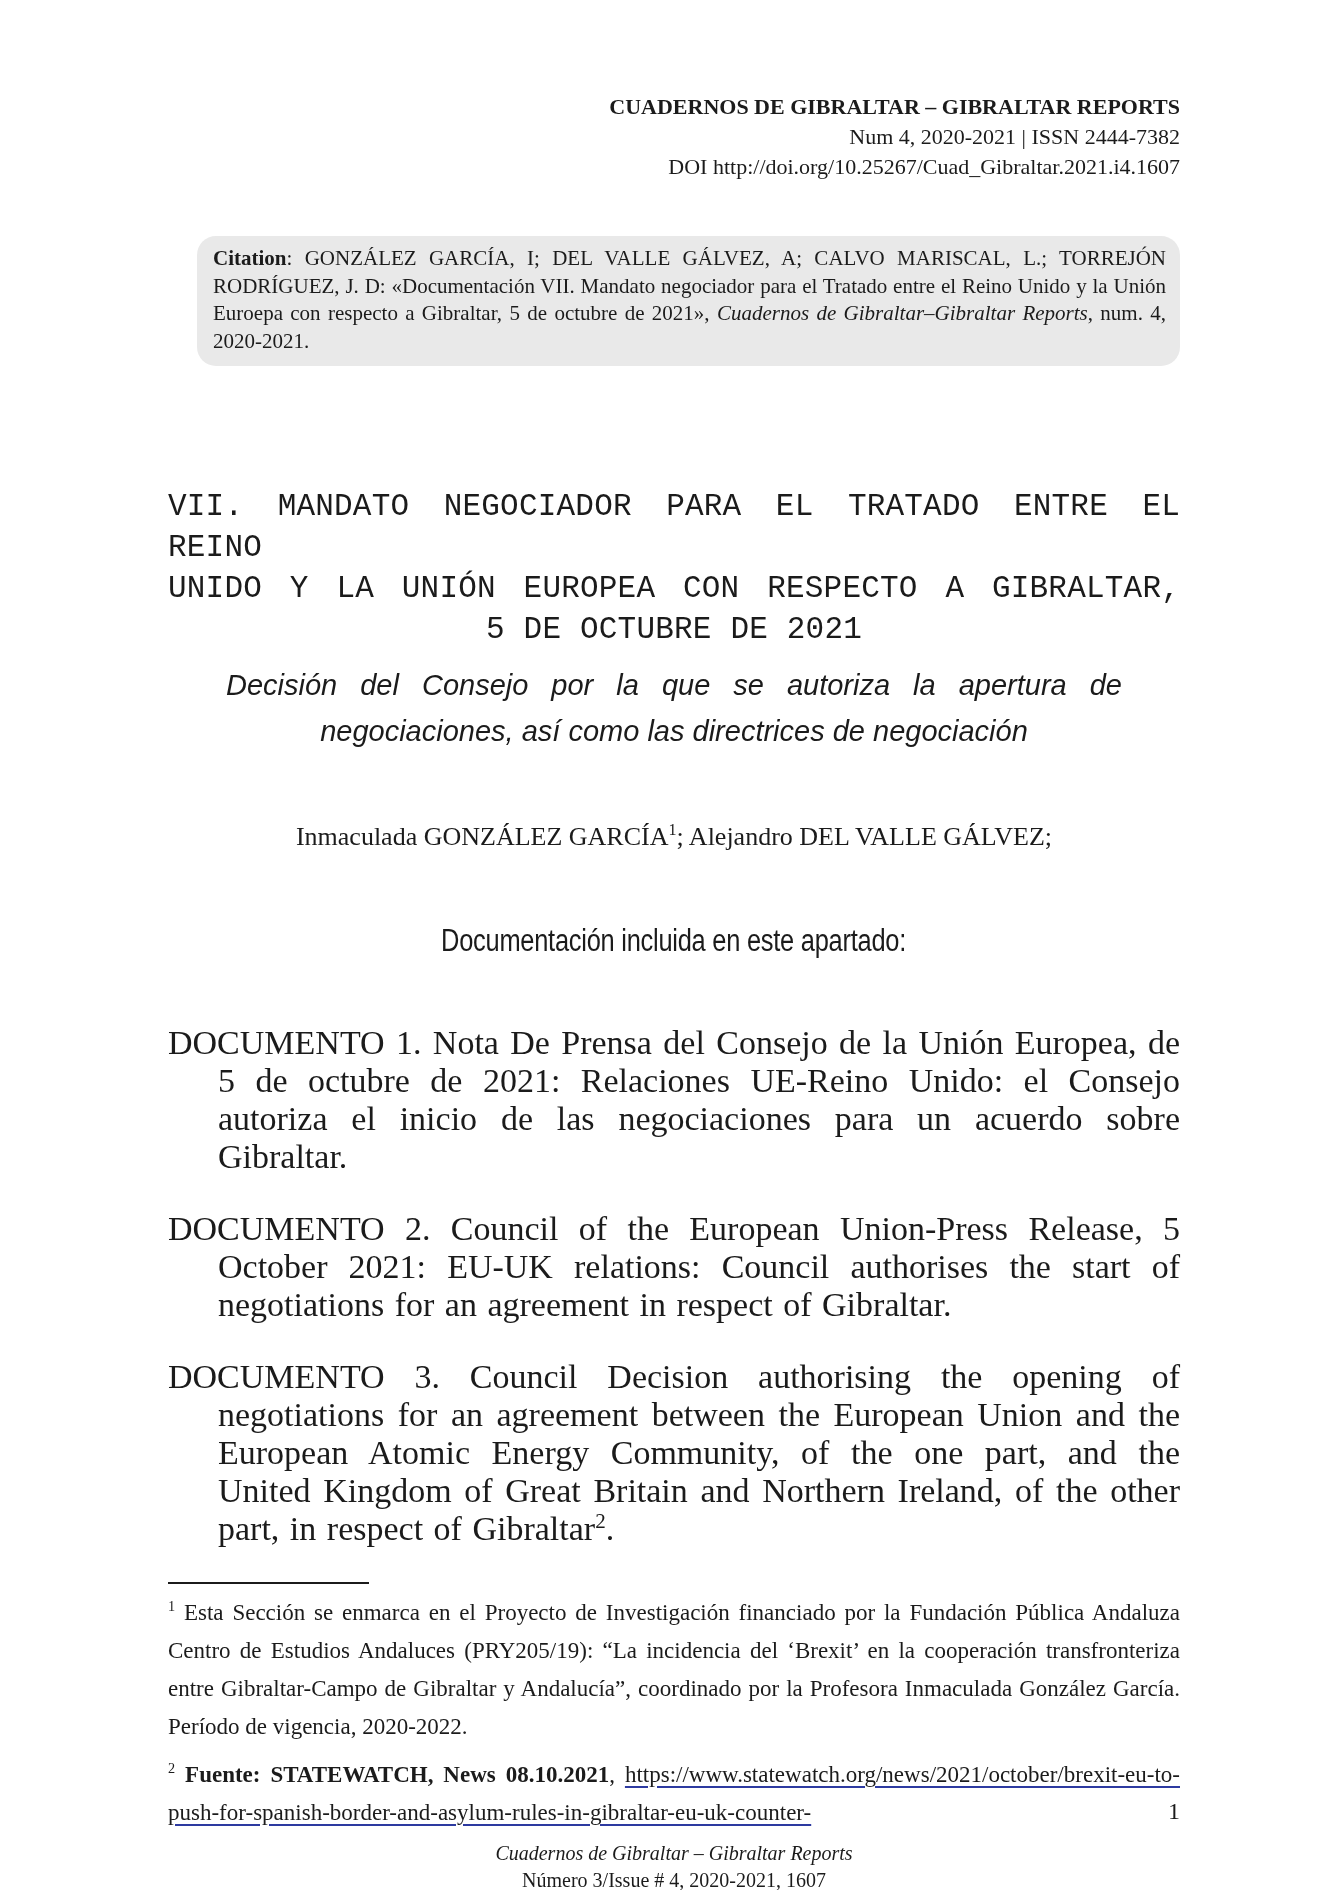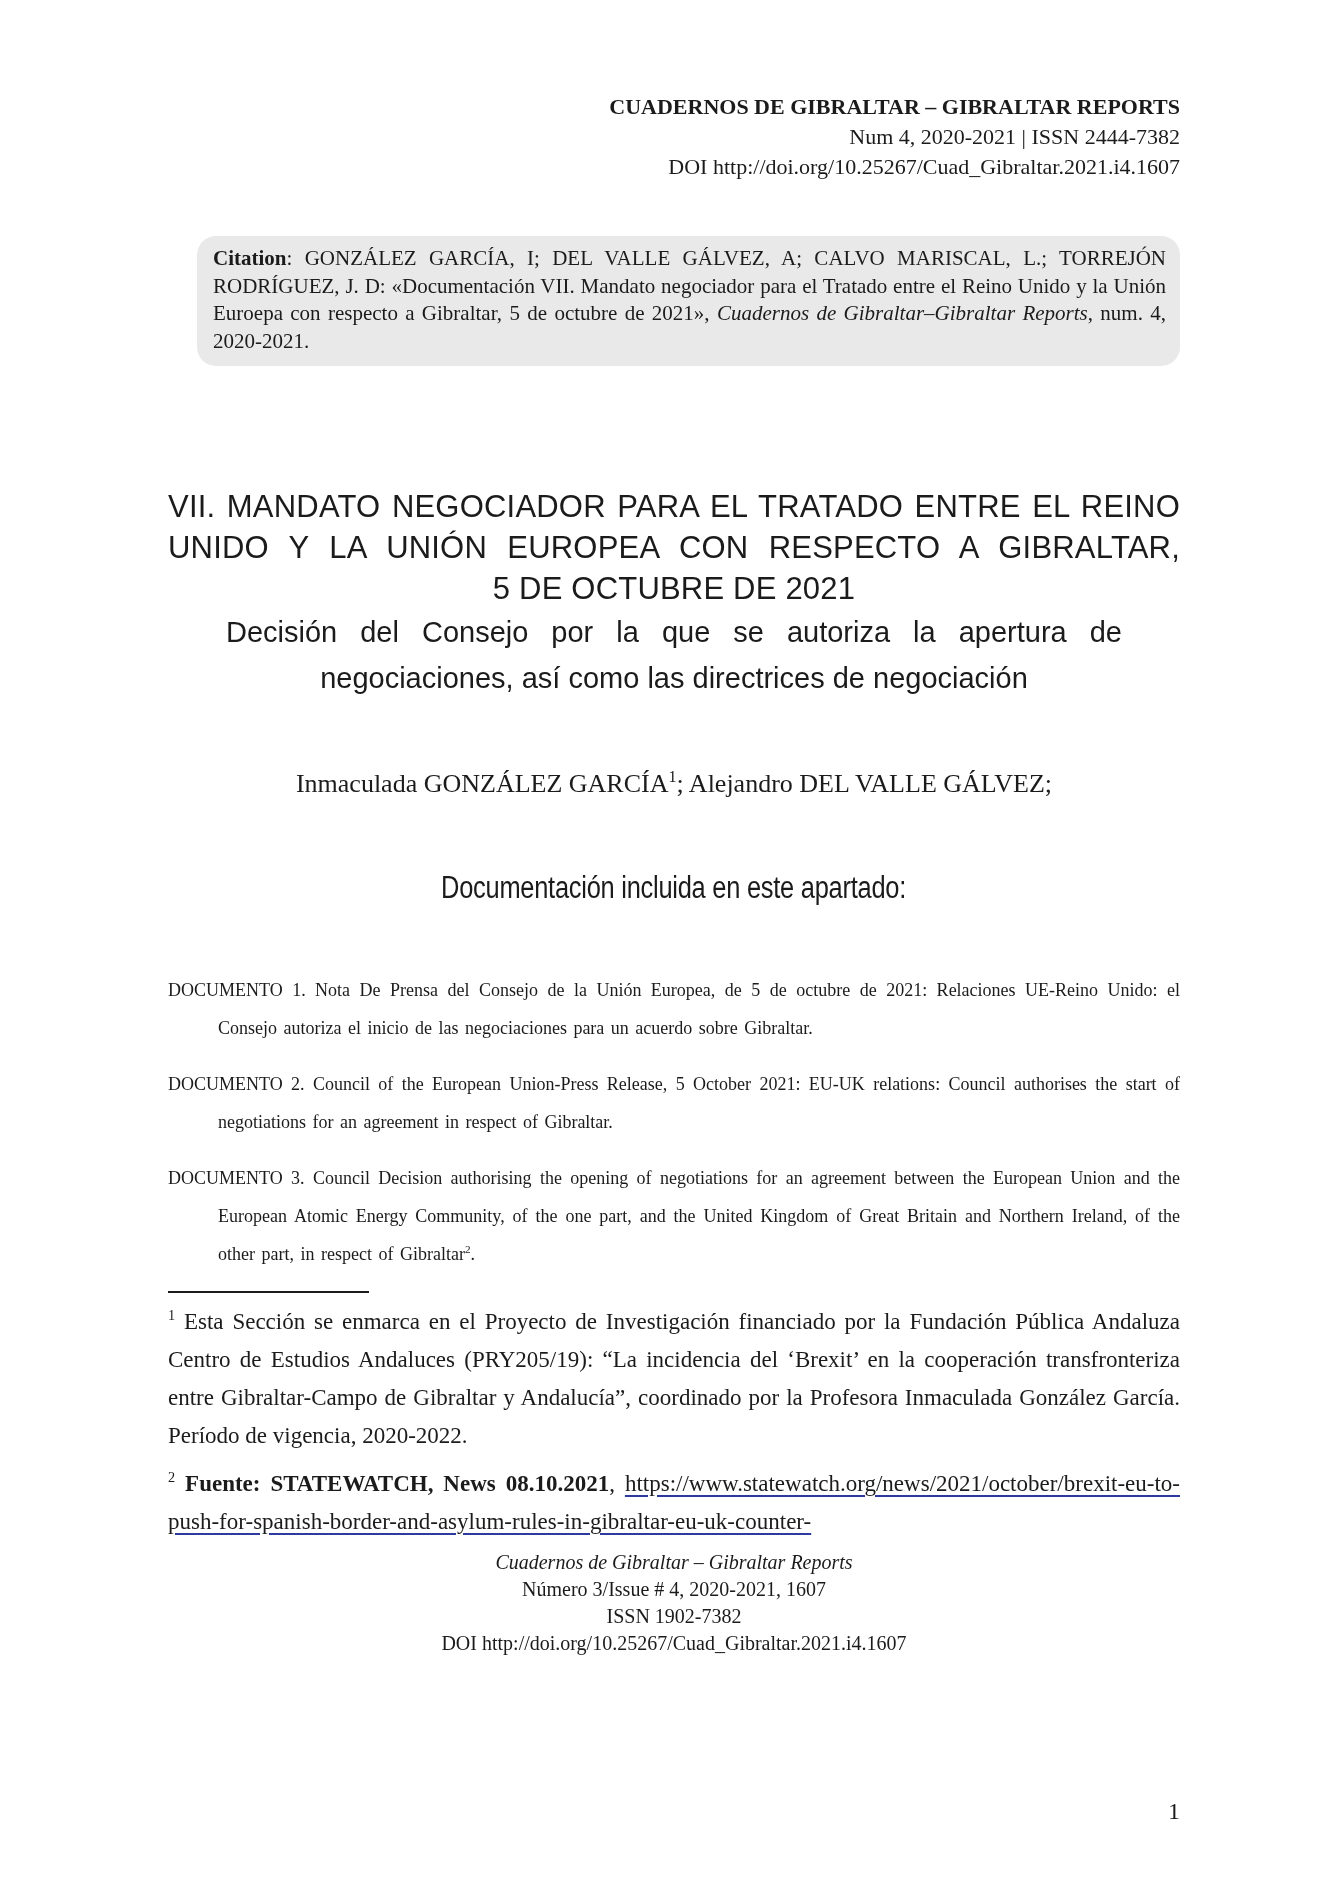--- a/index.html
+++ b/index.html
@@ -25,53 +25,55 @@
     font-size:21px; line-height:27.5px;
     text-align:justify;
     border-radius:19px;
   }
   .citation-box .b { font-weight:bold; }
   .citation-box .i { font-style:italic; }
 
   
   .main-title {
     margin-top:120px;
-    font-family:Liberation Sans, sans-serif;
+    font-family:Liberation Mono, monospace;
     font-size:31px; line-height:41px;
     letter-spacing:0.2px;
   }
   .jline { text-align:justify; text-align-last:justify; }
   .cline { text-align:center; }
 
   
   .subtitle {
+    margin-top:12px;
     font-family:"Liberation Sans", sans-serif;
     font-size:29px; line-height:46px;
     padding:0 58px;
+    font-style:italic;
   }
 
   
   .authors { margin-top:62px; text-align:center; font-size:26px; line-height:42px; }
   sup { font-size:0.62em; line-height:0; vertical-align:super; }
 
   
   .section-heading {
     margin-top:64px; text-align:center;
     font-family:"Liberation Sans", sans-serif;
     font-weight:400; font-size:31px; line-height:38px;
   }
   .section-heading .condensed {
     display:inline-block;
     transform:scaleX(0.82);
     transform-origin:center;
     letter-spacing:-0.3px;
   }
 
   
-  .doc-list { margin-top:64px; font-size:18px; line-height:38px; }
+  .doc-list { margin-top:64px; font-size:34px; line-height:38px; }
   .doc-item {
     text-align:justify;
     padding-left:50px; text-indent:-50px;
     word-spacing:2px;
   }
   .doc-item + .doc-item { margin-top:12px; }
 
   
   .fn-rule { margin-top:14px; width:201px; height:0; border-top:2px solid #1b1b1b; }
   .footnotes { margin-top:10px; font-size:23px; line-height:38px; }

